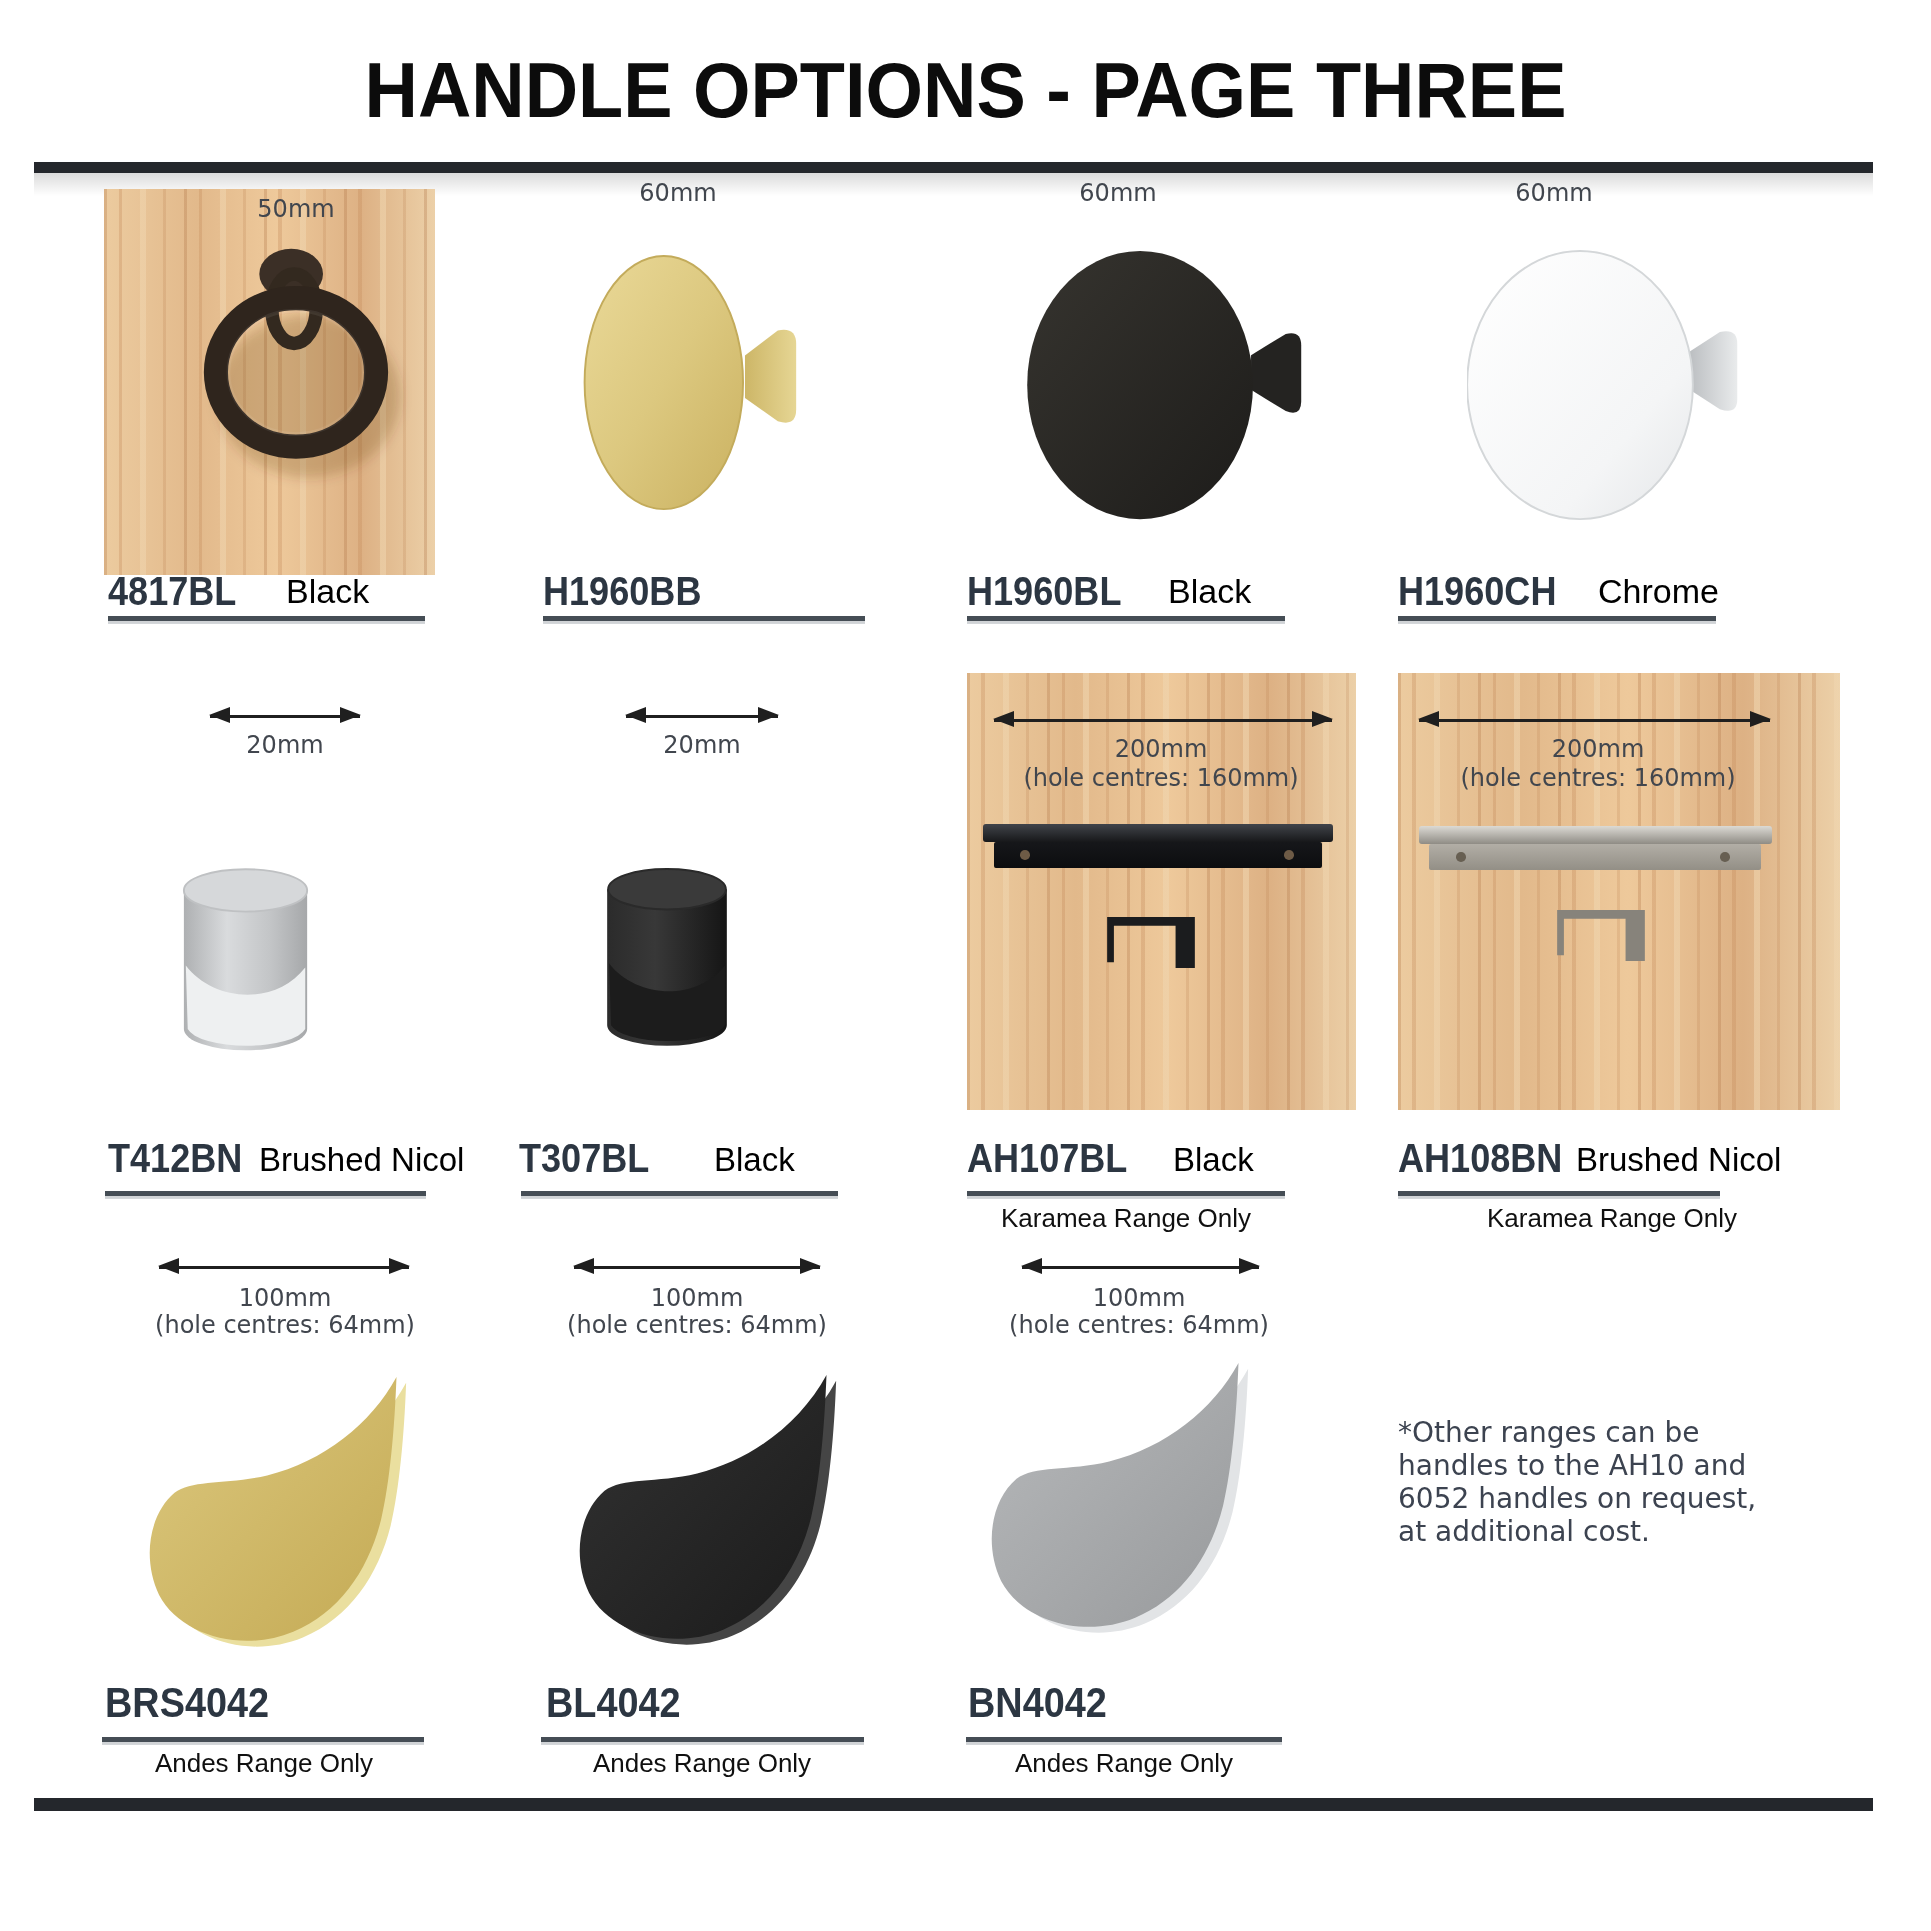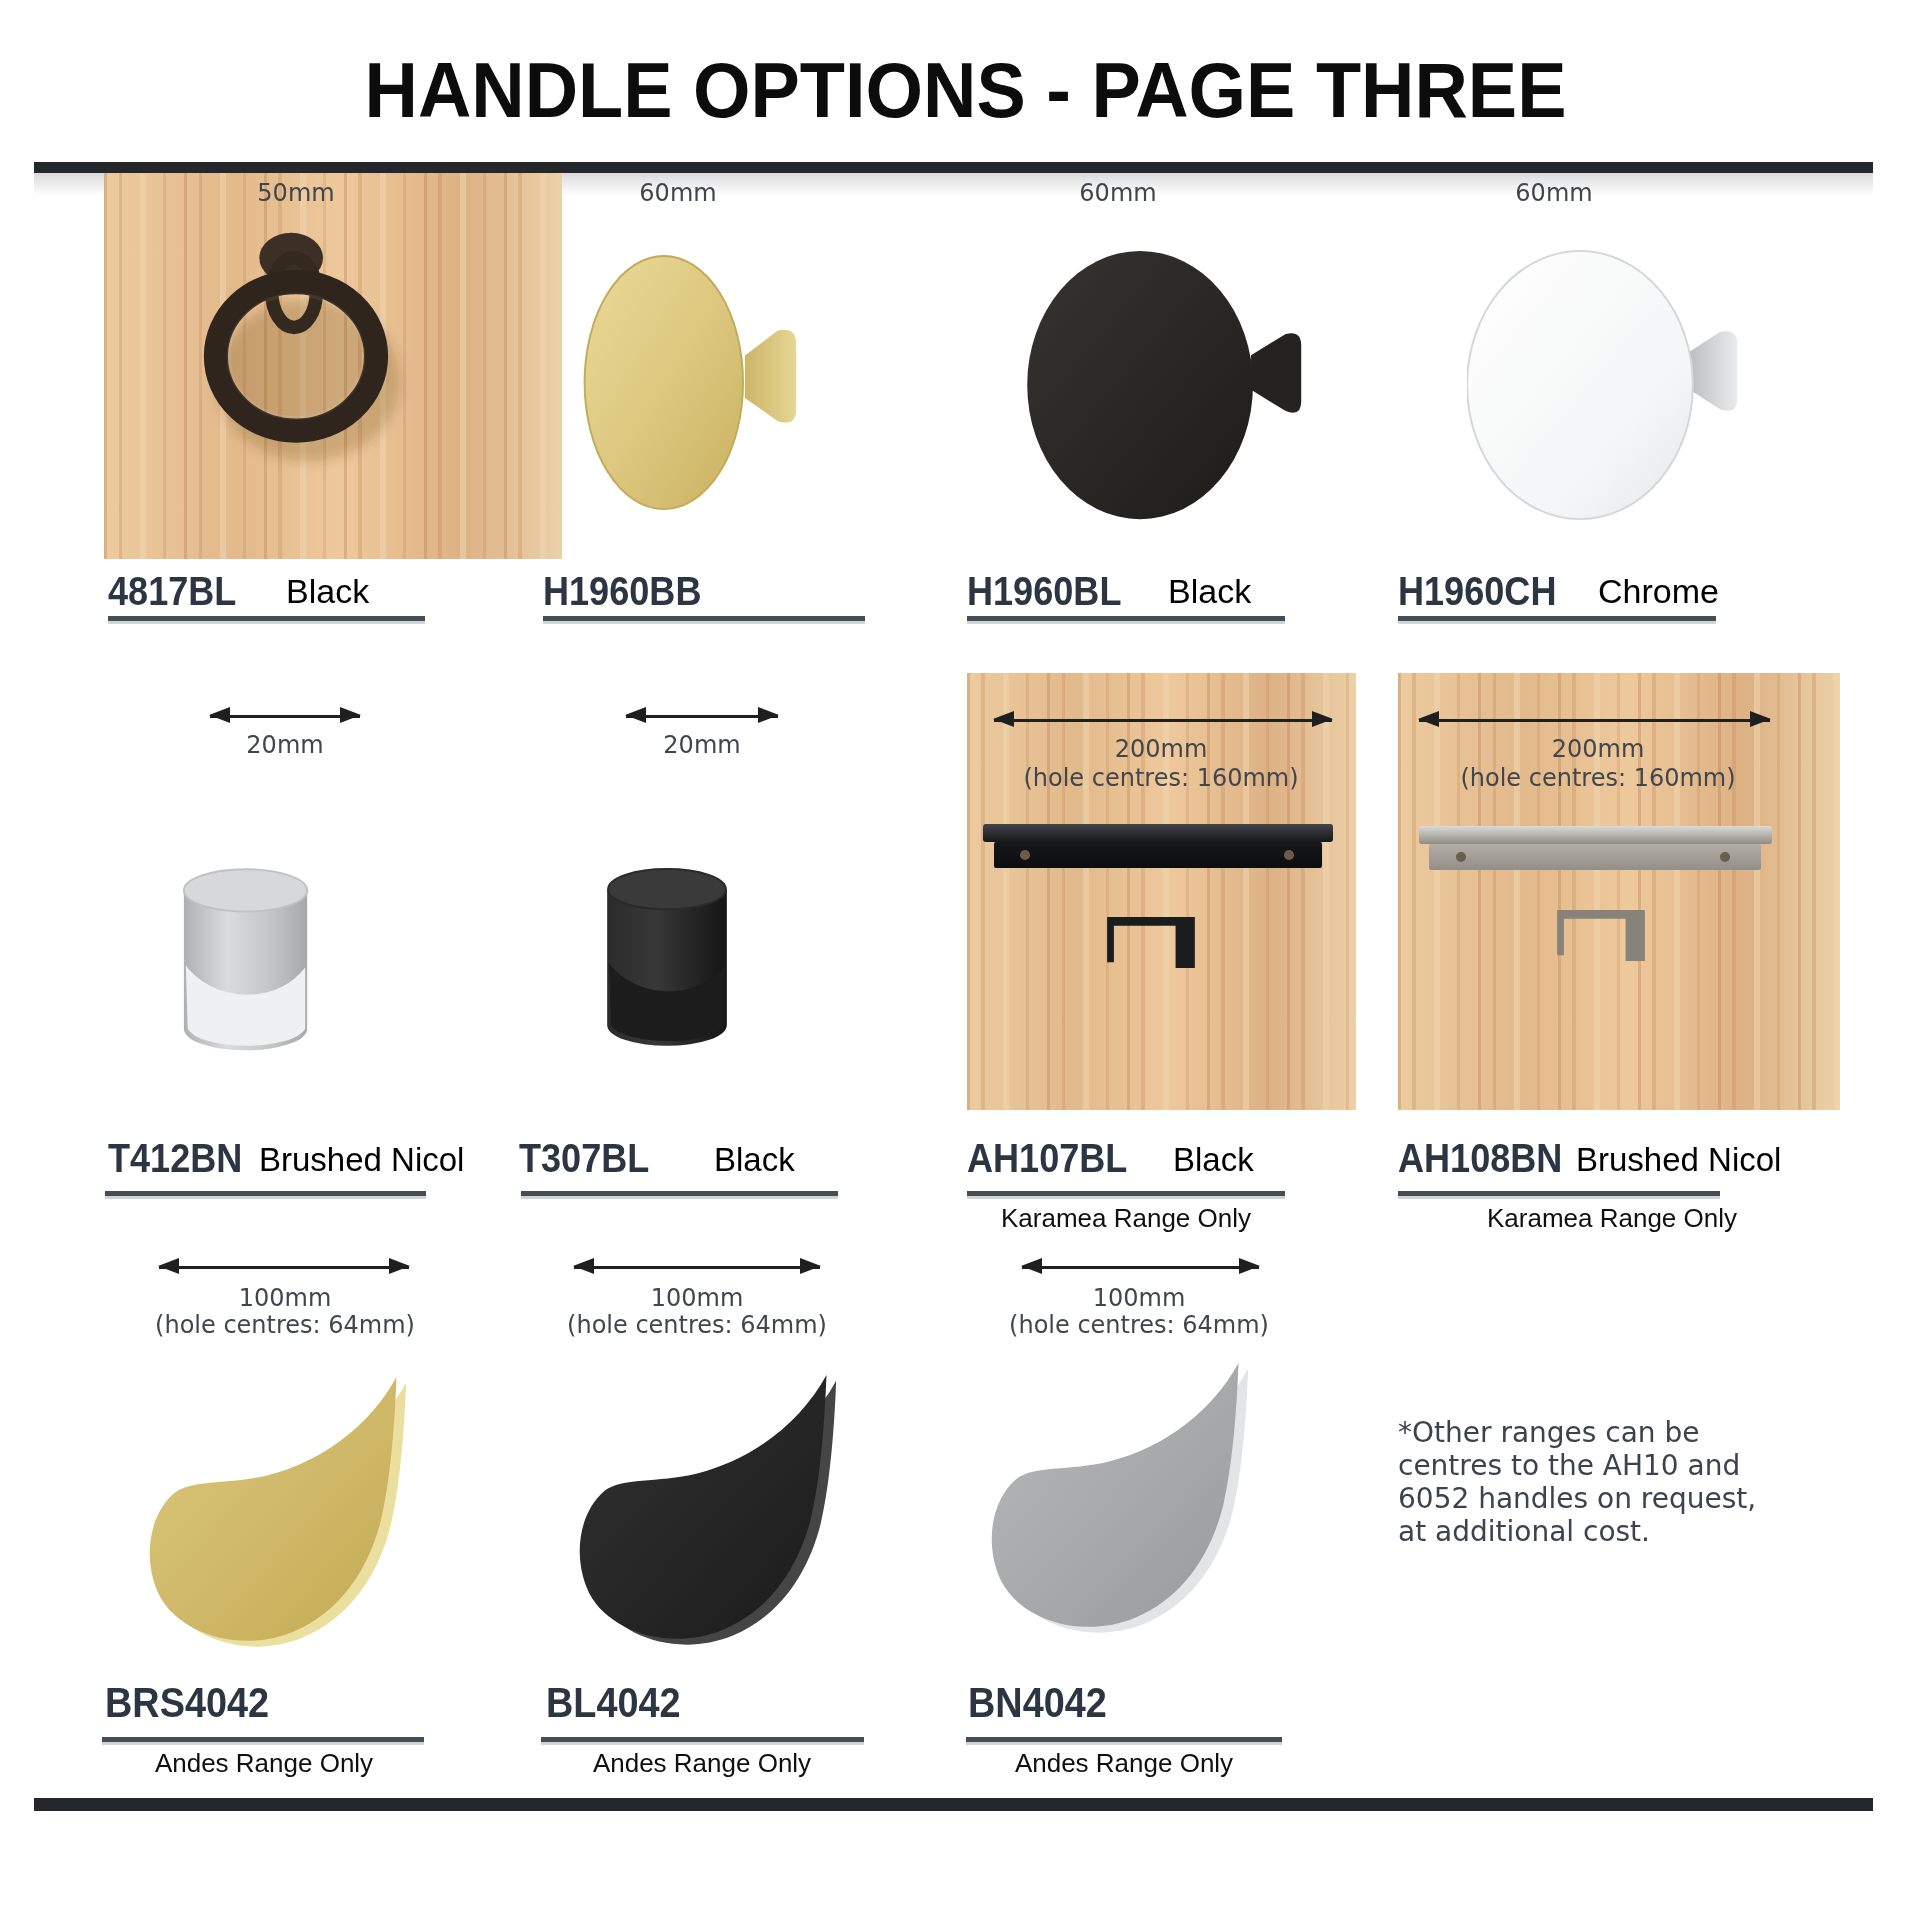--- a/index.html
+++ b/index.html
@@ -62,21 +62,21 @@
 </style>
 </head>
 <body>
 
 <div class="page">
 
   <div class="title">HANDLE OPTIONS - PAGE THREE</div>
   <div class="hbar" style="top:162px;"></div>
   <div class="hbar-shadow"></div>
 
-  <div class="wood" style="left:104px;top:173px;width:458px;height:386px;">
+  <div class="wood" style="left:104px;top:189px;width:331px;height:386px;">
     <div class="size-label" style="left:192px;top:5.8px;">50mm</div>
     <svg width="383" height="386" viewBox="0 0 397 400">
       <defs>
           <filter id="soft1" x="-40%" y="-40%" width="180%" height="180%">
             <feGaussianBlur stdDeviation="6"></feGaussianBlur>
           </filter>
         </defs>
       <ellipse cx="212" cy="215" rx="95" ry="84" fill="rgba(90,55,25,.22)" filter="url(#soft1)"></ellipse>
       <ellipse cx="194" cy="88" rx="33" ry="26" fill="#3b2f26"></ellipse>
       <ellipse cx="197" cy="124" rx="23" ry="36" fill="none" stroke="#33291f" stroke-width="14"></ellipse>
@@ -269,21 +269,21 @@
       </linearGradient>
     </defs>
     <g transform="translate(10,6)">
       <path d="M272 4 C246 52 196 92 138 106 C96 116 60 110 42 124 C16 146 8 192 26 230 C48 272 112 290 165 268 C213 248 243 204 256 152 C265 114 270 58 272 4 Z" fill="#e2e4e6"></path>
     </g>
     <path d="M272 4 C246 52 196 92 138 106 C96 116 60 110 42 124 C16 146 8 192 26 230 C48 272 112 290 165 268 C213 248 243 204 256 152 C265 114 270 58 272 4 Z" fill="url(#bnF)"></path>
   </svg>
 
   <div class="note" style="left:1398px;top:1410px;margin-top:6px;">
     <div>*Other ranges can be</div>
-    <div>centres to the AH10 and</div>
+    <div>handles to the AH10 and</div>
     <div>6052 handles on request,</div>
     <div>at additional cost.</div>
   </div>
 
   <div class="code r3" style="left:105px;top:1678px;">BRS4042</div>
   <div class="rule" style="left:102px;top:1737px;width:322px;"></div>
   <div class="range" style="left:264px;top:1748px;">Andes Range Only</div>
 
   <div class="code r3" style="left:546px;top:1678px;">BL4042</div>
   <div class="rule" style="left:541px;top:1737px;width:323px;"></div>

